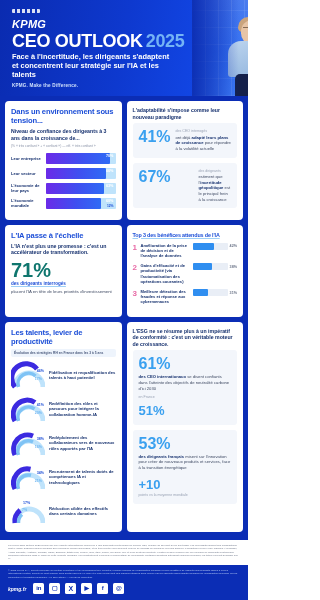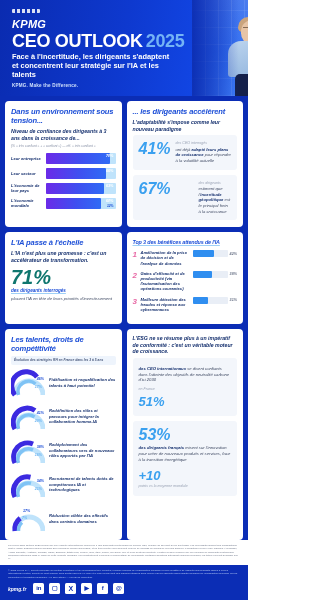--- a/index.html
+++ b/index.html
@@ -43,21 +43,21 @@
   .hero-title{position:absolute;left:12px;top:31px;white-space:nowrap;}
   .hero-title .t1{font-size:18px;font-weight:bold;color:#fff;letter-spacing:-.3px;
        font-family:"Liberation Sans", sans-serif;}
   .hero-title .t2{font-size:18px;font-weight:bold;color:#74b3f5;letter-spacing:-.3px;margin-left:3px;}
   .hero-sub{position:absolute;left:12px;top:52px;width:160px;color:#fff;font-size:7.4px;
        font-weight:bold;line-height:9.2px;}
   .hero-tag{position:absolute;left:12px;top:83px;color:#cfe0fb;font-size:4.6px;font-weight:bold;letter-spacing:.2px;}
 
   
   .grid{position:absolute;left:0;top:96px;width:248px;padding:5px 5px 0 5px;box-sizing:border-box;}
-  .row{display:flex;gap:5px;margin-bottom:5px;font-style:italic;}
+  .row{display:flex;gap:5px;margin-bottom:5px;}
   .card{background:#fff;border-radius:4px;box-sizing:border-box;padding:6px 6px 7px 6px;
         flex:1 1 0;min-width:0;overflow:hidden;}
   h2.sec{margin:0 0 3px 0;font-size:7.6px;font-weight:bold;color:#1d4fd7;line-height:9px;letter-spacing:-.15px;}
   .lead{font-size:5.2px;font-weight:bold;color:#15306e;line-height:6.6px;margin:0 0 3px 0;}
   .note{font-size:3.3px;color:#8a93a8;line-height:4.4px;margin:0 0 4px 0;}
 
   
   .bars{margin-top:1px;}
   .barrow{display:flex;align-items:center;margin-bottom:4px;}
   .barlab{width:32px;font-size:4.1px;font-weight:bold;color:#15306e;line-height:5px;padding-right:3px;}
@@ -179,21 +179,20 @@
               <div class="barfill" style="width:79%"></div>
               <span class="barval">60%</span>
               <span class="barsub">12%</span>
             </div>
           </div>
 
         </div>
       </div>
 
       <div class="card">
-        <h2 class="sec">... les dirigeants accélèrent</h2>
         <p class="lead">L'adaptabilité s'impose comme leur nouveau paradigme</p>
 
         <div class="statbox">
           <div class="statnum">41%</div>
           <div class="stattx">
             <span class="statcap">des CEO interrogés</span>
             <span>ont déjà </span><b>adapté leurs plans de croissance</b><span> pour répondre à la volatilité actuelle</span>
           </div>
         </div>
 
@@ -253,21 +252,21 @@
             </div>
             <span class="rval">31%</span>
           </div>
         </div>
       </div>
     </div>
 
     <div class="row">
 
       <div class="card">
-        <h2 class="sec">Les talents, droits de compétitivité</h2>
+        <h2 class="sec">Les talents, levier de productivité</h2>
         <p class="note" style="background:#eef4fc;padding:2px 3px;border-radius:2px;color:#4a5a7d;font-weight:bold;">Évolution des stratégies RH en France dans les 3 à 5 ans</p>
 
         <div class="tal">
           <div class="gauge">
             <svg width="34" height="28" viewBox="0 0 34 28">
               <path d="M4 26 A14 14 0 0 1 32 26" fill="none" stroke="#bfe3fb" stroke-width="5"></path>
               <path d="M4 26 A14 14 0 0 1 26 8" fill="none" stroke="#3b2ae0" stroke-width="5"></path>
               <path d="M7.5 26 A10.5 10.5 0 0 1 24.5 15" fill="none" stroke="#7fc3f5" stroke-width="3.5"></path>
             </svg>
             <span class="gv a">46%</span>
@@ -326,20 +325,21 @@
             <span class="gv b" style="right:auto;left:11px;top:11px;">7%</span>
           </div>
           <div class="taltx">Réduction ciblée des effectifs dans certains domaines</div>
         </div>
       </div>
 
       <div class="card">
         <p class="lead">L'ESG ne se résume plus à un impératif de conformité : c'est un véritable moteur de croissance.</p>
 
         <div class="statbox" style="display:block">
+          <div class="statnum">61%</div>
           <div class="stattx" style="margin-top:2px">
             <b>des CEO internationaux</b>
             <span>se disent confiants dans l'atteinte des objectifs de neutralité carbone d'ici 2030</span>
           </div>
           <div style="margin-top:4px">
             <span class="statcap">en France</span>
             <span class="statnum sm">51%</span>
           </div>
         </div>
 

